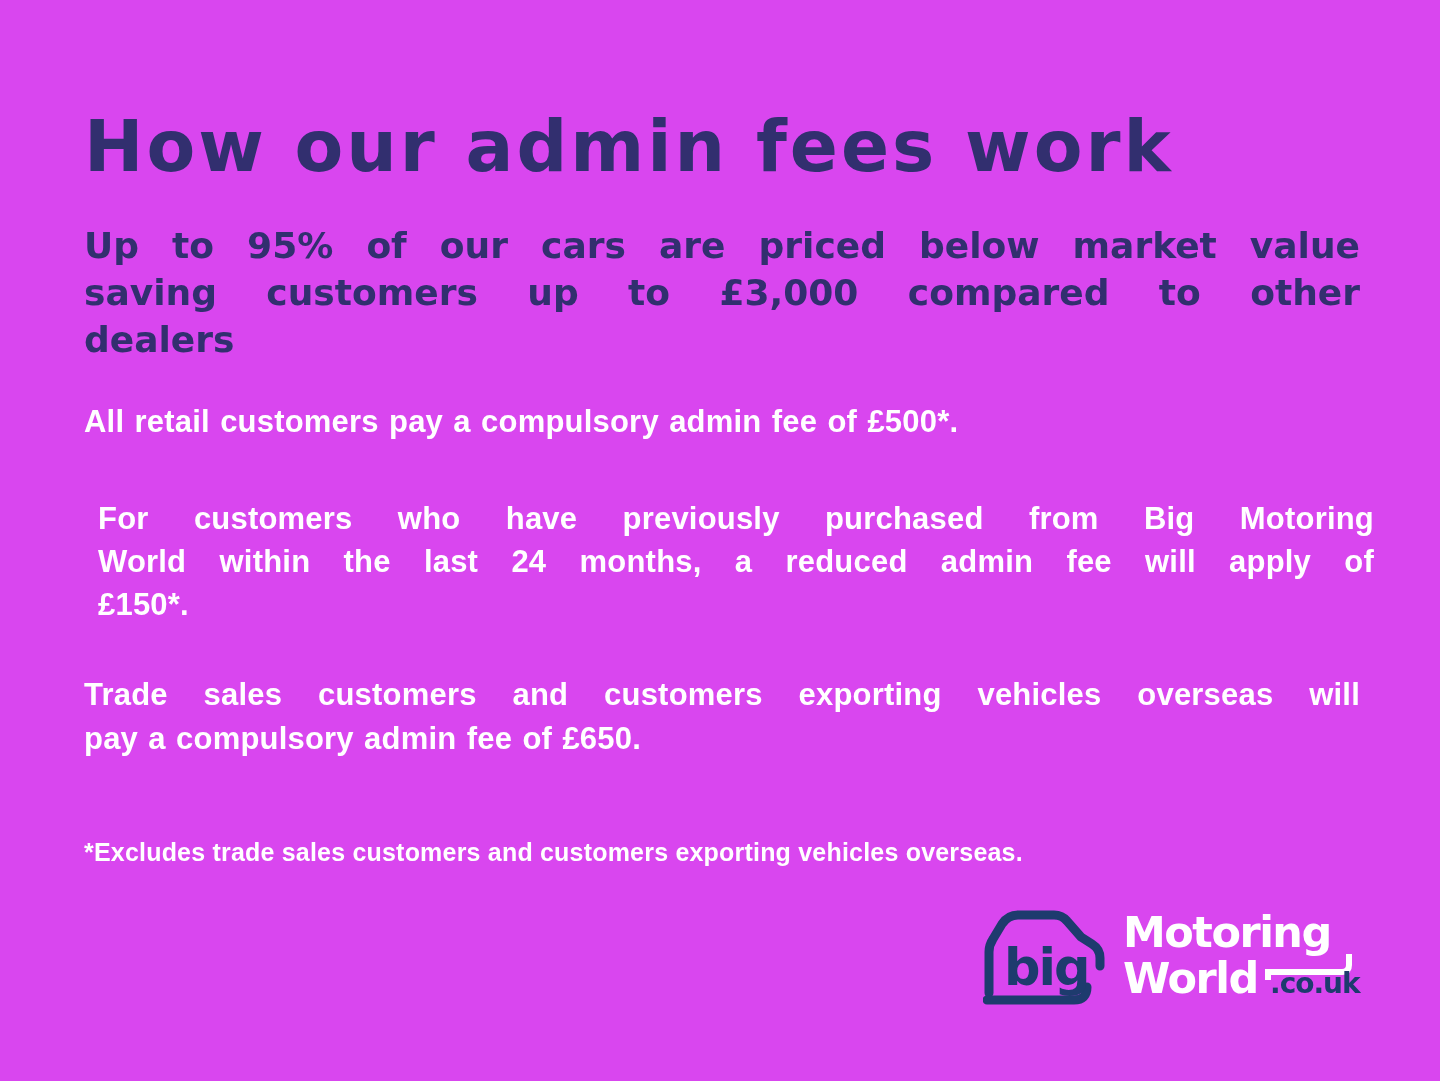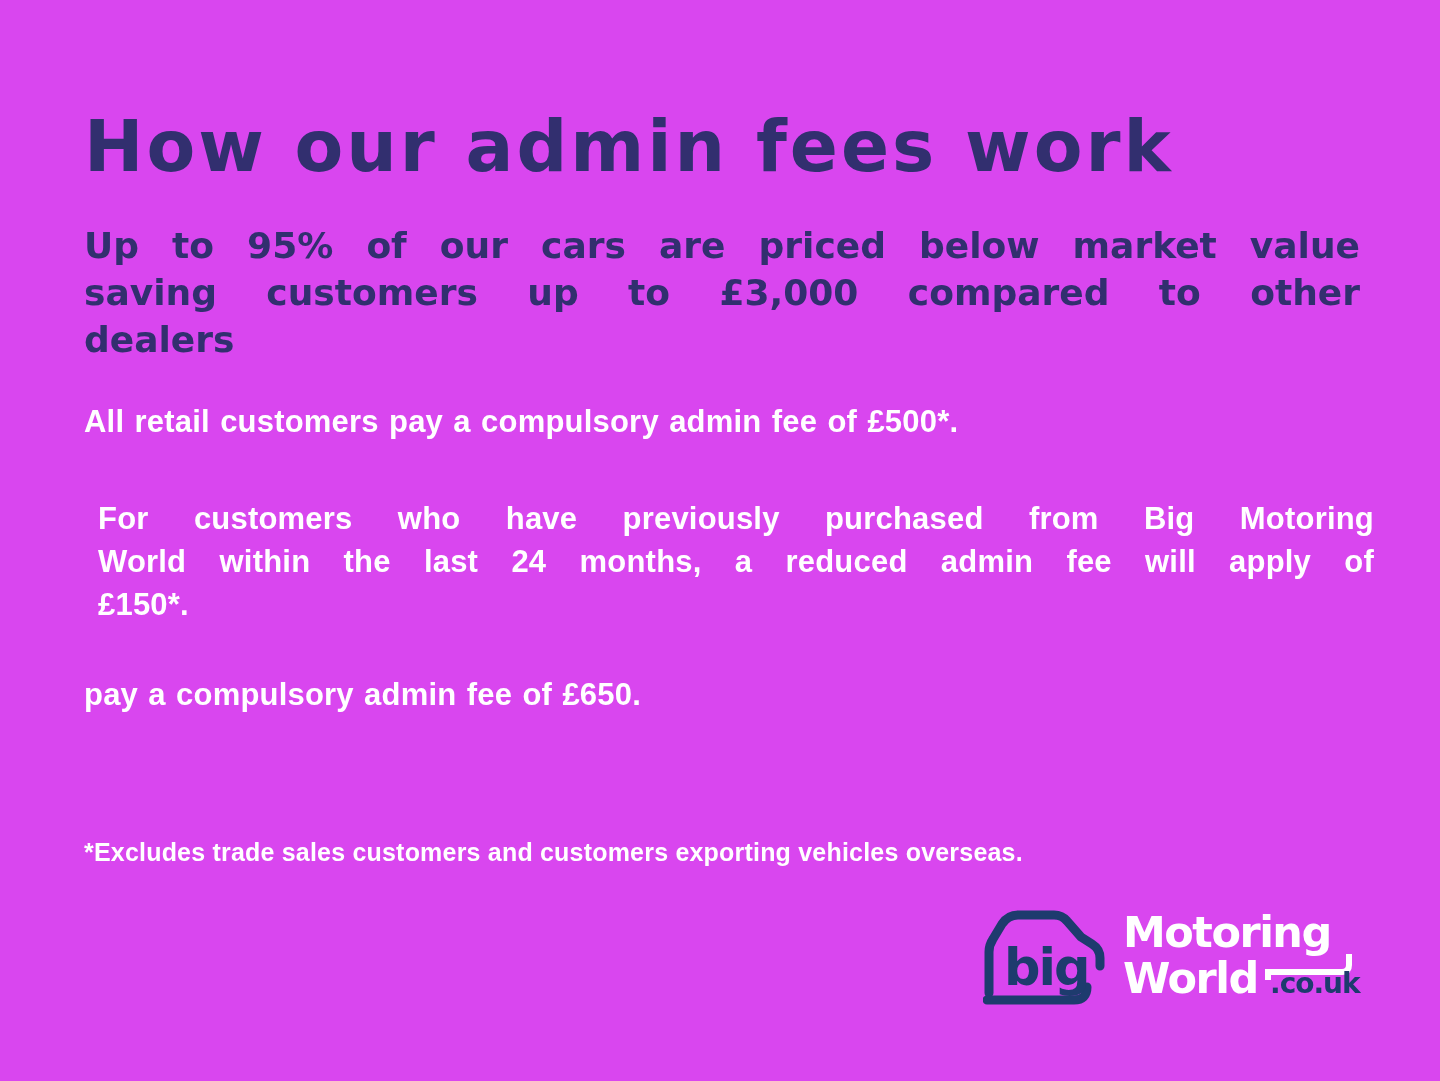--- a/index.html
+++ b/index.html
@@ -59,20 +59,21 @@
 
   <p class="body-copy para-1">All retail customers pay a compulsory admin fee of £500*.</p>
 
   <div class="body-copy para-2">
     <div class="line j">For customers who have previously purchased from Big Motoring</div>
     <div class="line j">World within the last 24 months, a reduced admin fee will apply of</div>
     <div class="line">£150*.</div>
   </div>
 
   <div class="body-copy para-3">
+    <div class="line j">Trade sales customers and customers exporting vehicles overseas will</div>
     <div class="line">pay a compulsory admin fee of £650.</div>
   </div>
 
   <div class="footnote">*Excludes trade sales customers and customers exporting vehicles overseas.</div>
 
   <div class="brand-logo">
     <svg viewBox="0 0 387 116" xmlns="http://www.w3.org/2000/svg">
 
       <g fill="none" stroke="#1e3b6e" stroke-width="9" stroke-linecap="round" stroke-linejoin="round">
         <path d="M 6 93 L 6 52 Q 6 45 10 39 L 19 24 Q 25 15 35 15 L 71 15 Q 79 15 84 21 L 98 37 L 109 44 Q 117 49 117 58 L 117 66"></path>

